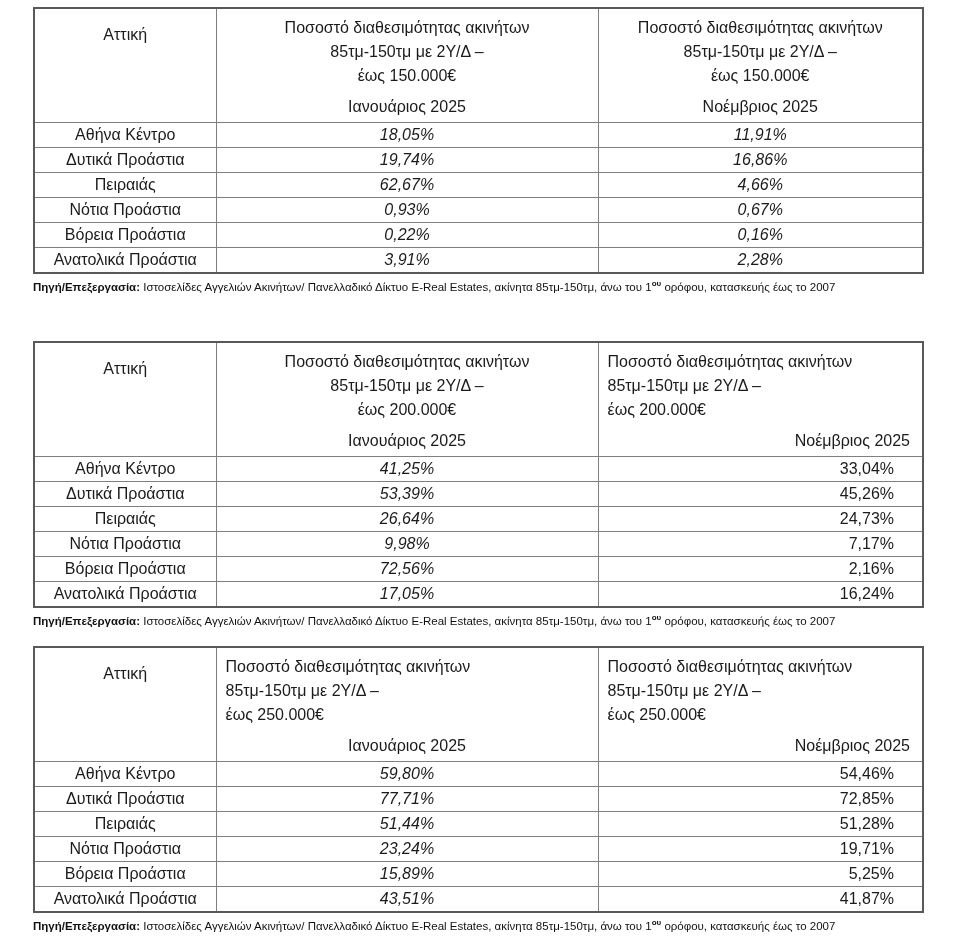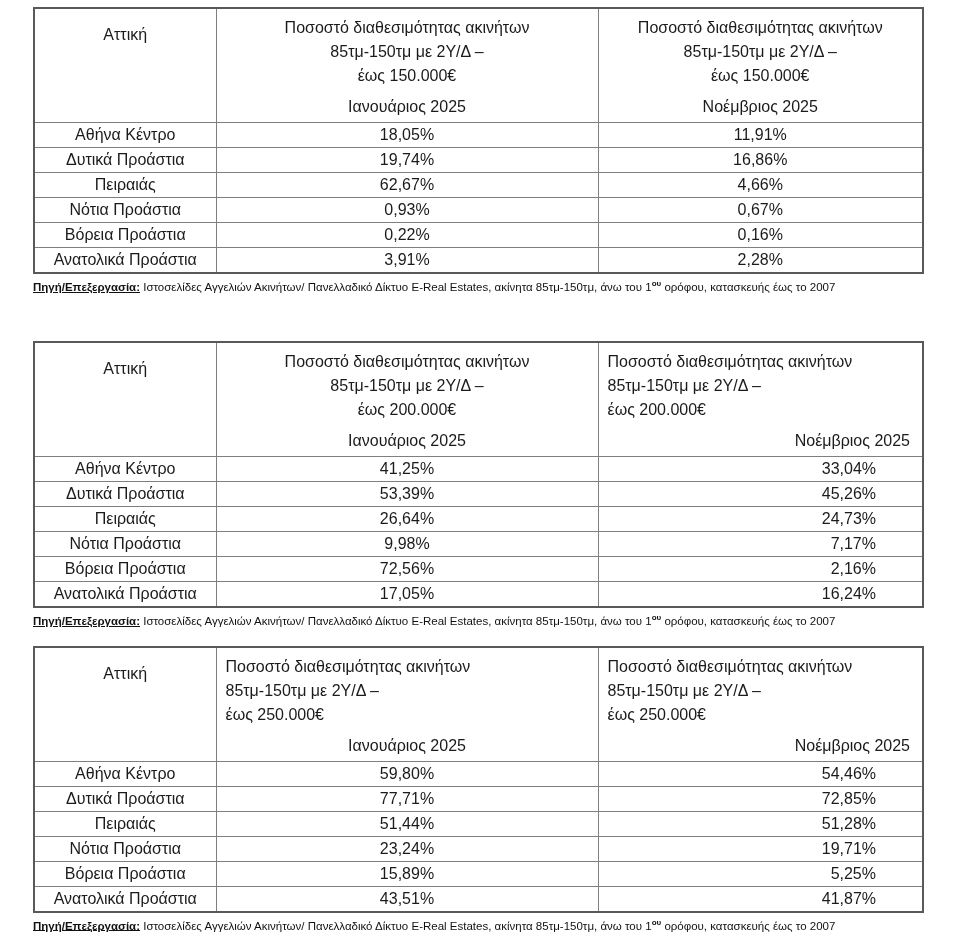--- a/index.html
+++ b/index.html
@@ -60,31 +60,31 @@
     height: 24px;
     padding: 0;
     text-align: center;
     line-height: 24px;
   }
   td.region-cell { }
 
   .al-center { text-align: center; }
   .al-left   { text-align: left;  padding-left: 9px; }
   .al-right  { text-align: right; padding-right: 12px; }
-  td.val-center { text-align: center; }
-  td.val-right  { text-align: right; padding-right: 46px; }
+  td.val-center { text-align: center; font-style: italic; }
+  td.val-right  { text-align: right; padding-right: 28px; }
 
   .source-note {
     margin: 3px 0 0 0;
     font-size: 11.5px;
     line-height: 14px;
     color: #111111;
     white-space: nowrap;
   }
-  .source-note .src-label { font-weight: bold; text-decoration: underline; }
+  .source-note .src-label { font-weight: bold; }
   .source-note sup { font-size: 8px; font-weight: bold; }
 </style>
 </head>
 <body>
 
 <div class="page">
   <div id="tables-container">
   <div class="tbl-section" id="section-1">
     <table class="data-table">
       <colgroup>

